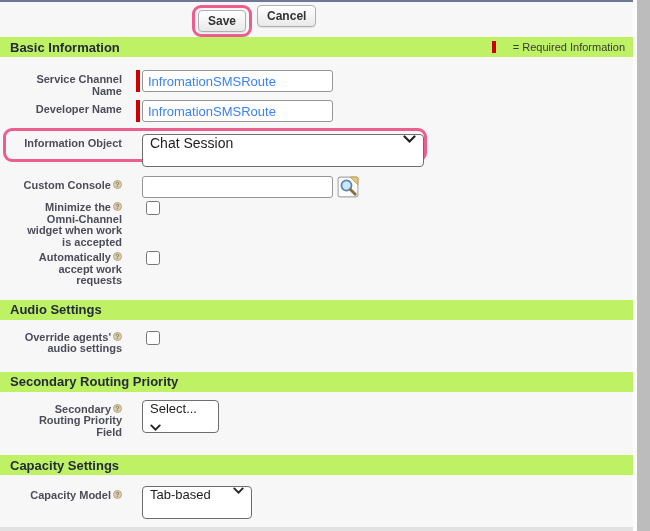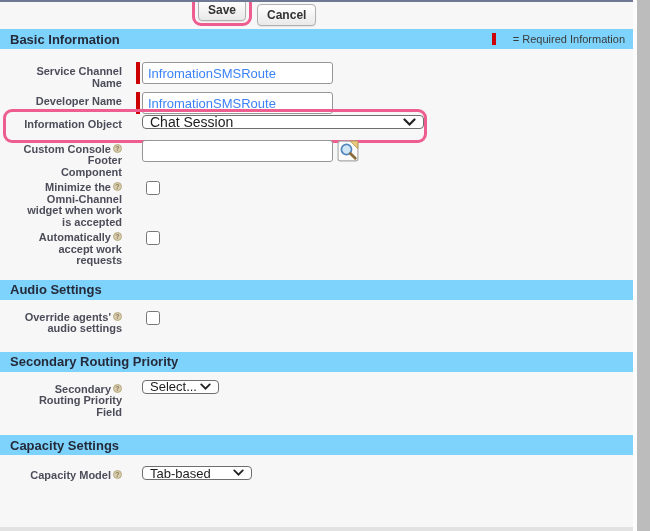--- a/index.html
+++ b/index.html
@@ -8,38 +8,38 @@
     position:relative; width:650px; height:531px;
     background:#f7f7f8; overflow:hidden;
   }
   .content { position:absolute; left:0; top:0; width:633px; height:531px; }
   .top-line { position:absolute; left:0; top:0; width:633px; height:2px; background:#6f7894; }
   .scroll-gap { position:absolute; left:633px; top:0; width:4px; height:531px; background:#fcfcfc; }
   .scrollbar { position:absolute; left:637px; top:0; width:13px; height:531px; background:#bcbcbc; }
   .bottom-strip { position:absolute; left:0; bottom:0; width:633px; height:4px; background:#e2e2e2; }
 
   
-  .toolbar { display:flex; align-items:flex-end; padding:5px 0 3px 192px; height:29px; }
+  .toolbar { display:flex; align-items:flex-start; padding:5px 0 3px 192px; height:37px; }
   .annotation-wrap {
     display:inline-flex; border:3px solid #ee5d90; border-radius:9px;
     padding:2px 3px; background:transparent;
   }
   .btn {
     font-family:"Liberation Sans", sans-serif;
     font-size:12px; font-weight:bold; color:#333;
     background:linear-gradient(#ffffff,#e9e9e9);
     border:1px solid #b0b0b0; border-radius:4px;
     padding:3px 9px; cursor:pointer; box-shadow:0 1px 1px rgba(0,0,0,.08);
   }
   .btn-cancel { margin-left:5px; }
 
   
   .section-header {
     display:flex; align-items:center; justify-content:space-between;
-    height:20px; background:#7dd3fc; padding:0 8px 0 10px;
+    height:20px; background:#bef264; padding:0 8px 0 10px;
   }
   .section-title { font-size:13px; font-weight:bold; color:#252a3a; }
   .legend { display:flex; align-items:center; gap:17px; }
   .legend-bar { width:4px; height:12px; background:#cc0000; }
   .legend-text { font-size:11px; color:#3a3a3a; }
 
   
   .form { padding:13px 0 0 10px; }
   .row { display:flex; align-items:flex-start; }
   .lbl {
@@ -55,36 +55,36 @@
     margin-left:2px; vertical-align:top;
   }
   .fld { margin-left:20px; position:relative; display:flex; align-items:flex-start; }
   .reqbar { position:absolute; left:-6px; top:0; width:4px; height:22px; background:#cc0000; }
   .txt {
     width:191px; height:22px; border:1px solid #969696; border-radius:3px;
     font-family:"Liberation Sans", sans-serif; font-size:13px; color:#3b82f6;
     padding:2px 5px; background:#fff;
   }
   .sel {
-    display:flex; align-items:center; justify-content:space-between;
-    height:14px; border:1px solid #6e6e6e; border-radius:4px; background:#fff;
+    display:flex; align-items:flex-start; justify-content:space-between;
+    height:33px; border:1px solid #6e6e6e; border-radius:4px; background:#fff;
     font-size:13px; color:#1d1d1d; padding:0 7px; cursor:pointer;
   }
   .sel-wide { width:282px; font-size:14px; }
-  .sel-small { width:77px; }
+  .sel-small { width:77px;flex-direction:column; }
   .sel-med { width:110px; }
   .chk {
     width:14px; height:14px; border:1px solid #949494; border-radius:2px;
     background:#fff; margin:3px 0 0 4px; cursor:pointer;
   }
   .lookup-btn { margin-left:4px; width:22px; height:22px; border:none; background:transparent; padding:0; cursor:pointer; }
 
   
   .r1 { margin-bottom:3px; }
-  .r2 { margin-bottom:1px; }
+  .r2 { margin-bottom:12px; }
   .r3 { margin-bottom:9px; position:relative; }
   .r4 { margin-bottom:0; }
   .r5 { margin-bottom:0; }
   .row-annotation {
     position:absolute; left:-7px; top:-6px; width:424px; height:34px;
     border:3px solid #ee5d90; border-radius:9px; pointer-events:none;
   }
   .sh-audio { margin-top:13px; }
   .form-audio { padding:8px 0 0 10px; }
   .sh-secondary { margin-top:17px; }
@@ -148,22 +148,20 @@
             <svg width="13" height="9" viewBox="0 0 13 9">
                 <path d="M1.5 1.5 L6.5 6.5 L11.5 1.5" stroke="#222" stroke-width="2.2" fill="none" stroke-linecap="round"></path>
               </svg>
           </div>
         </div>
       </div>
 
       <div class="row r4">
         <div class="lbl">
           <span>Custom Console</span><span class="help-icon">?</span>
-          <span class="lbl-rest">Footer
-Component</span>
         </div>
         <div class="fld">
           <input class="txt" type="text" value="" style="">
           <button class="lookup-btn">
             <svg width="22" height="22" viewBox="0 0 20 20">
               <rect x="1" y="1" width="18" height="18" rx="2" fill="#fdfdfd" stroke="#a8a8a8"></rect>
               <path d="M12 1 L19 8 L19 2 Q19 1 18 1 Z" fill="#e8c87a" stroke="#b89b4e" stroke-width="0.8"></path>
               <circle cx="8.6" cy="8.6" r="4.6" fill="#cfe6f5" stroke="#5588bb" stroke-width="1.6"></circle>
               <line x1="12.2" y1="12.2" x2="16.6" y2="16.6" stroke="#8a6d3b" stroke-width="2.6" stroke-linecap="round"></line>
             </svg>

